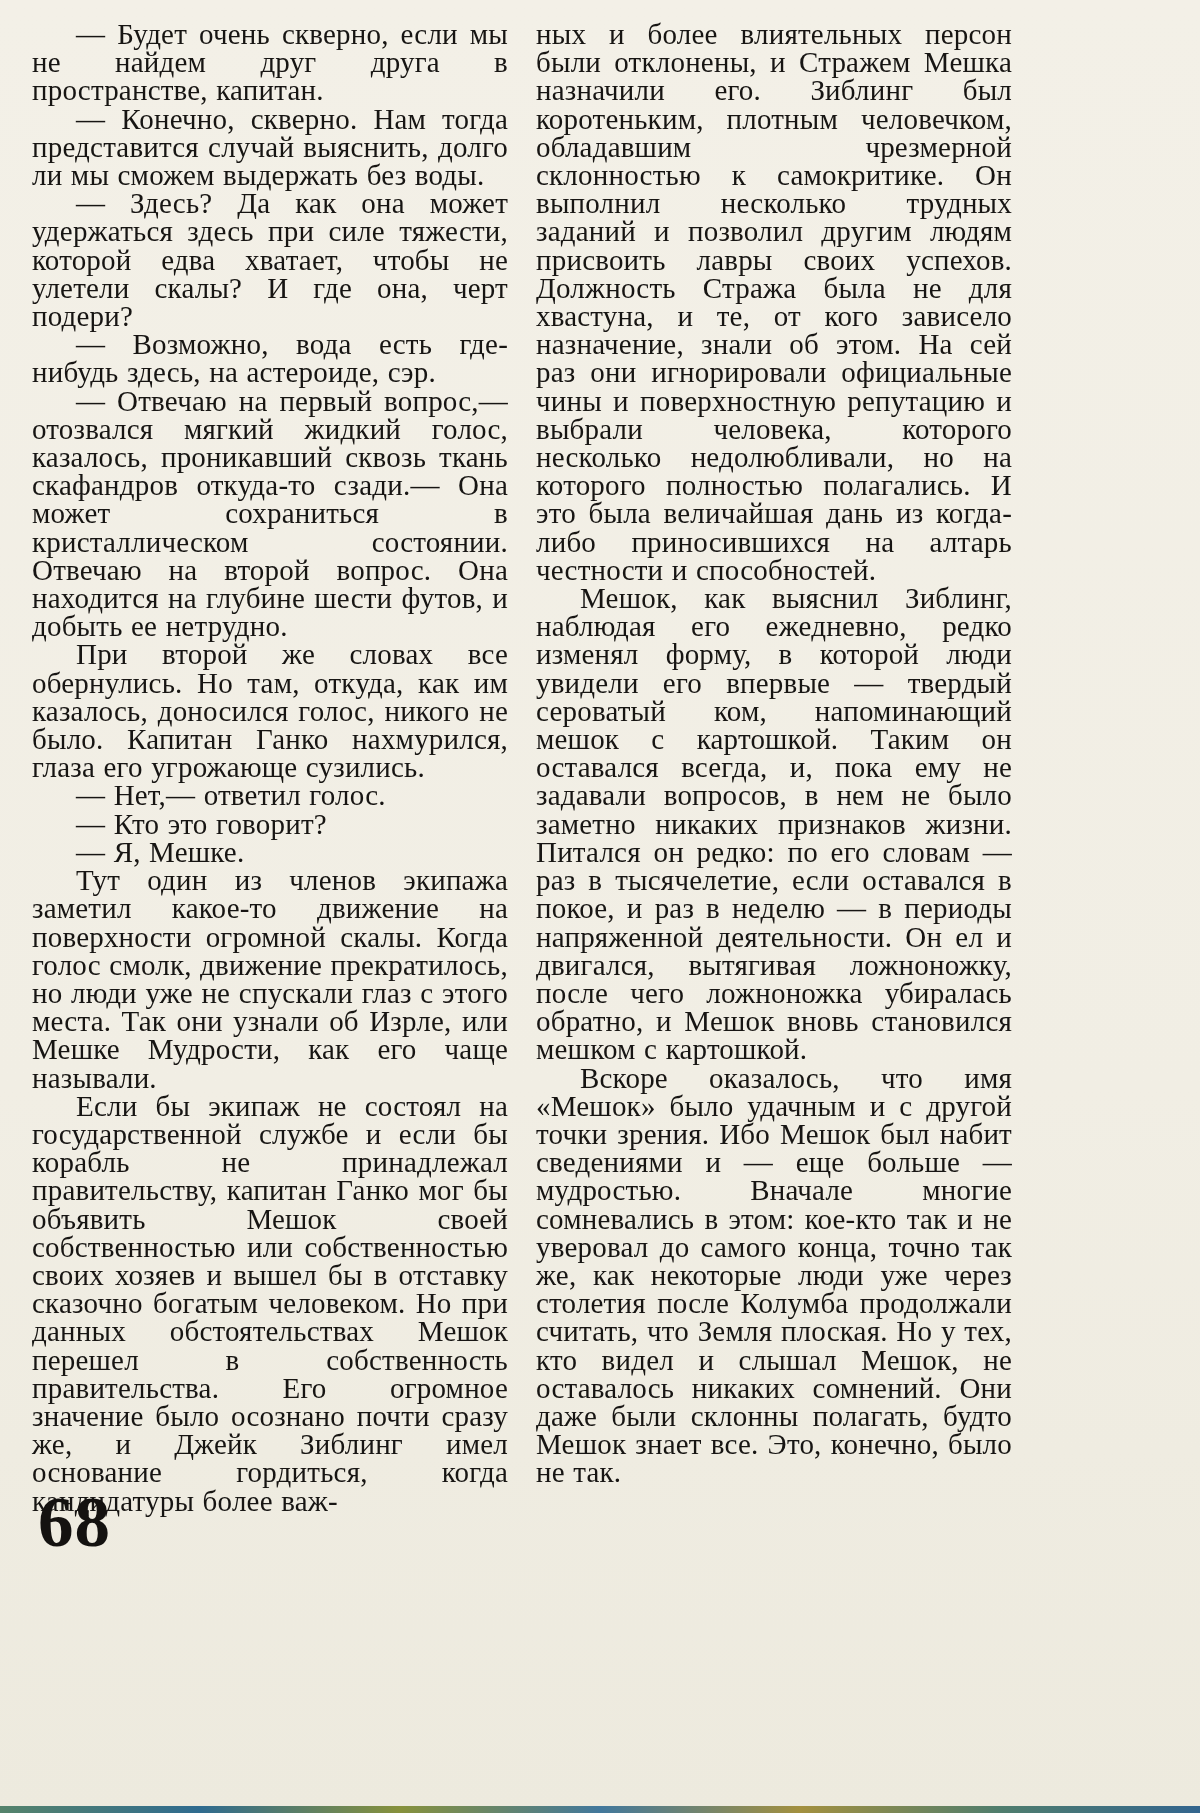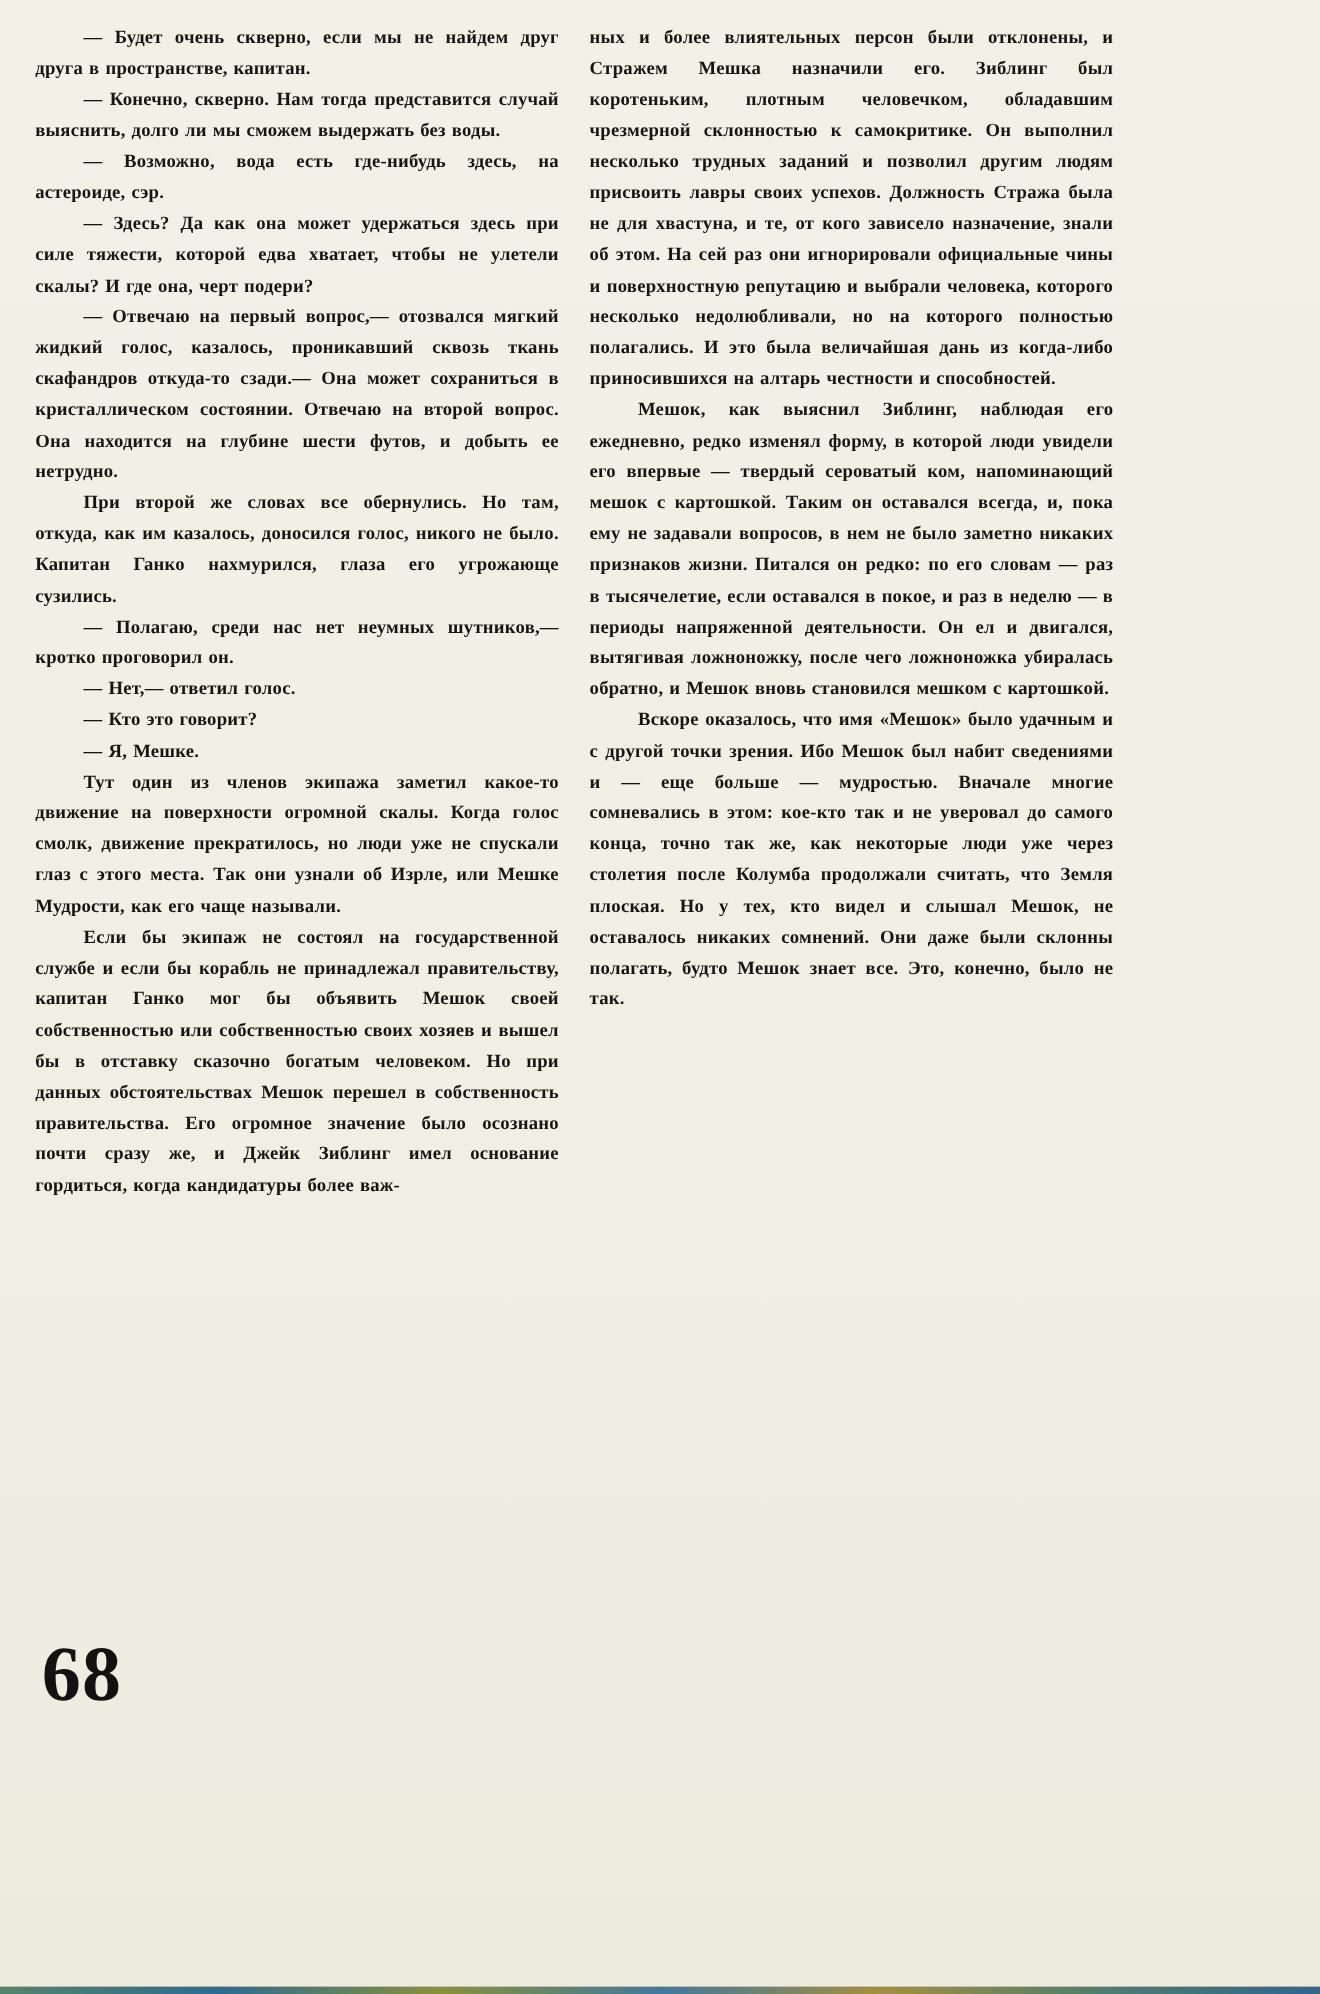--- a/index.html
+++ b/index.html
@@ -22,23 +22,23 @@
     right: 188px;
     display: flex;
     gap: 28px;
   }
   .col {
     flex: 1 1 0;
     min-width: 0;
   }
   .para {
     margin: 0;
-    font-size: 17px;
+    font-size: 29px;
     line-height: 28.2px;
-    font-weight: 700;
+    font-weight: 400;
     letter-spacing: 0.2px;
     text-align: justify;
     text-indent: 44px;
     word-spacing: 1px;
   }
   .para.no-indent {
     text-indent: 0;
   }
   .page-number {
     position: absolute;
@@ -58,25 +58,24 @@
   }
 </style>
 </head>
 <body>
 
 <div class="page" style="color: rgb(23, 21, 19);">
   <div class="text-block">
     <div class="col">
         <p class="para">— Будет очень скверно, если мы не найдем друг друга в пространстве, капитан.</p>
         <p class="para">— Конечно, скверно. Нам тогда представится случай выяснить, долго ли мы сможем выдержать без воды.</p>
+        <p class="para">— Здесь? Да как она может удержаться здесь при силе тяжести, которой едва хватает, чтобы не улетели скалы? И где она, черт подери?</p>
         <p class="para">— Возможно, вода есть где-нибудь здесь, на астероиде, сэр.</p>
-        <p class="para">— Здесь? Да как она может удержаться здесь при силе тяжести, которой едва хватает, чтобы не улетели скалы? И где она, черт подери?</p>
         <p class="para">— Отвечаю на первый вопрос,— отозвался мягкий жидкий голос, казалось, проникавший сквозь ткань скафандров откуда-то сзади.— Она может сохраниться в кристаллическом состоянии. Отвечаю на второй вопрос. Она находится на глубине шести футов, и добыть ее нетрудно.</p>
         <p class="para">При второй же словах все обернулись. Но там, откуда, как им казалось, доносился голос, никого не было. Капитан Ганко нахмурился, глаза его угрожающе сузились.</p>
-        <p class="para">— Полагаю, среди нас нет неумных шутников,— кротко проговорил он.</p>
         <p class="para">— Нет,— ответил голос.</p>
         <p class="para">— Кто это говорит?</p>
         <p class="para">— Я, Мешке.</p>
         <p class="para">Тут один из членов экипажа заметил какое-то движение на поверхности огромной скалы. Когда голос смолк, движение прекратилось, но люди уже не спускали глаз с этого места. Так они узнали об Изрле, или Мешке Мудрости, как его чаще называли.</p>
         <p class="para">Если бы экипаж не состоял на государственной службе и если бы корабль не принадлежал правительству, капитан Ганко мог бы объявить Мешок своей собственностью или собственностью своих хозяев и вышел бы в отставку сказочно богатым человеком. Но при данных обстоятельствах Мешок перешел в собственность правительства. Его огромное значение было осознано почти сразу же, и Джейк Зиблинг имел основание гордиться, когда кандидатуры более важ-</p>
       </div>
     <div class="col">
         <p class="para no-indent">ных и более влиятельных персон были отклонены, и Стражем Мешка назначили его. Зиблинг был коротеньким, плотным человечком, обладавшим чрезмерной склонностью к самокритике. Он выполнил несколько трудных заданий и позволил другим людям присвоить лавры своих успехов. Должность Стража была не для хвастуна, и те, от кого зависело назначение, знали об этом. На сей раз они игнорировали официальные чины и поверхностную репутацию и выбрали человека, которого несколько недолюбливали, но на которого полностью полагались. И это была величайшая дань из когда-либо приносившихся на алтарь честности и способностей.</p>
         <p class="para">Мешок, как выяснил Зиблинг, наблюдая его ежедневно, редко изменял форму, в которой люди увидели его впервые — твердый сероватый ком, напоминающий мешок с картошкой. Таким он оставался всегда, и, пока ему не задавали вопросов, в нем не было заметно никаких признаков жизни. Питался он редко: по его словам — раз в тысячелетие, если оставался в покое, и раз в неделю — в периоды напряженной деятельности. Он ел и двигался, вытягивая ложноножку, после чего ложноножка убиралась обратно, и Мешок вновь становился мешком с картошкой.</p>
         <p class="para">Вскоре оказалось, что имя «Мешок» было удачным и с другой точки зрения. Ибо Мешок был набит сведениями и — еще больше — мудростью. Вначале многие сомневались в этом: кое-кто так и не уверовал до самого конца, точно так же, как некоторые люди уже через столетия после Колумба продолжали считать, что Земля плоская. Но у тех, кто видел и слышал Мешок, не оставалось никаких сомнений. Они даже были склонны полагать, будто Мешок знает все. Это, конечно, было не так.</p>

